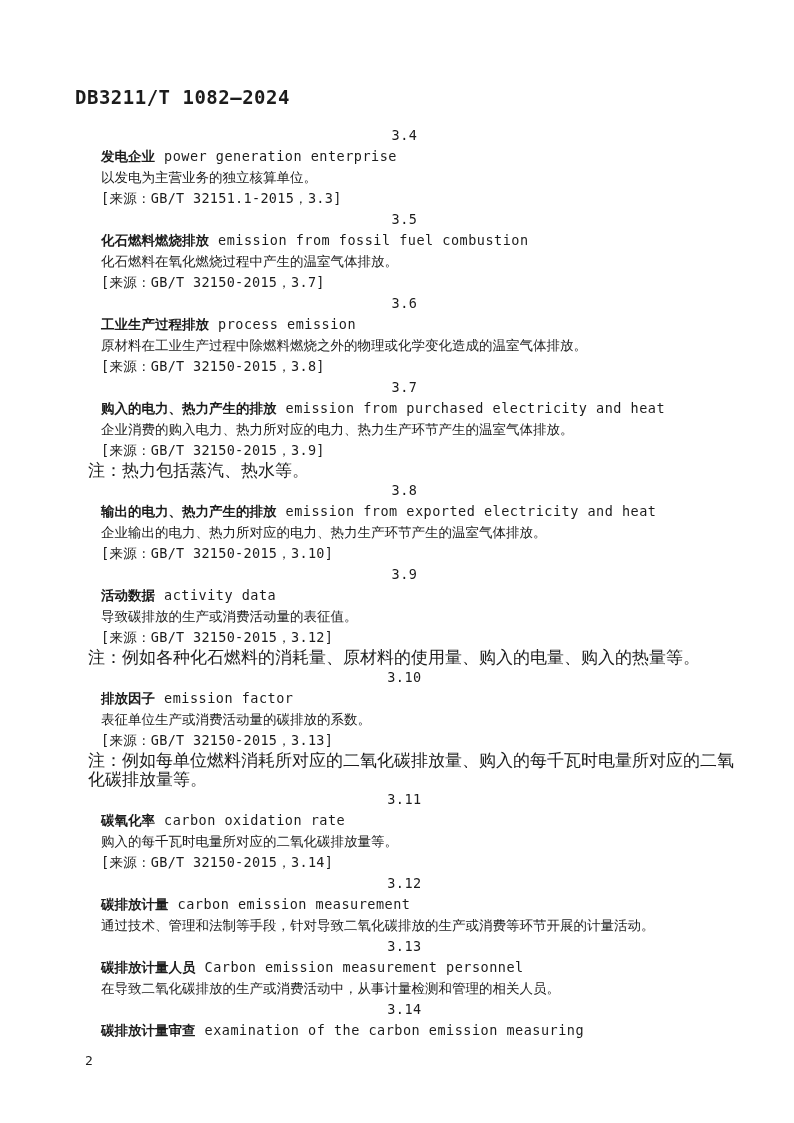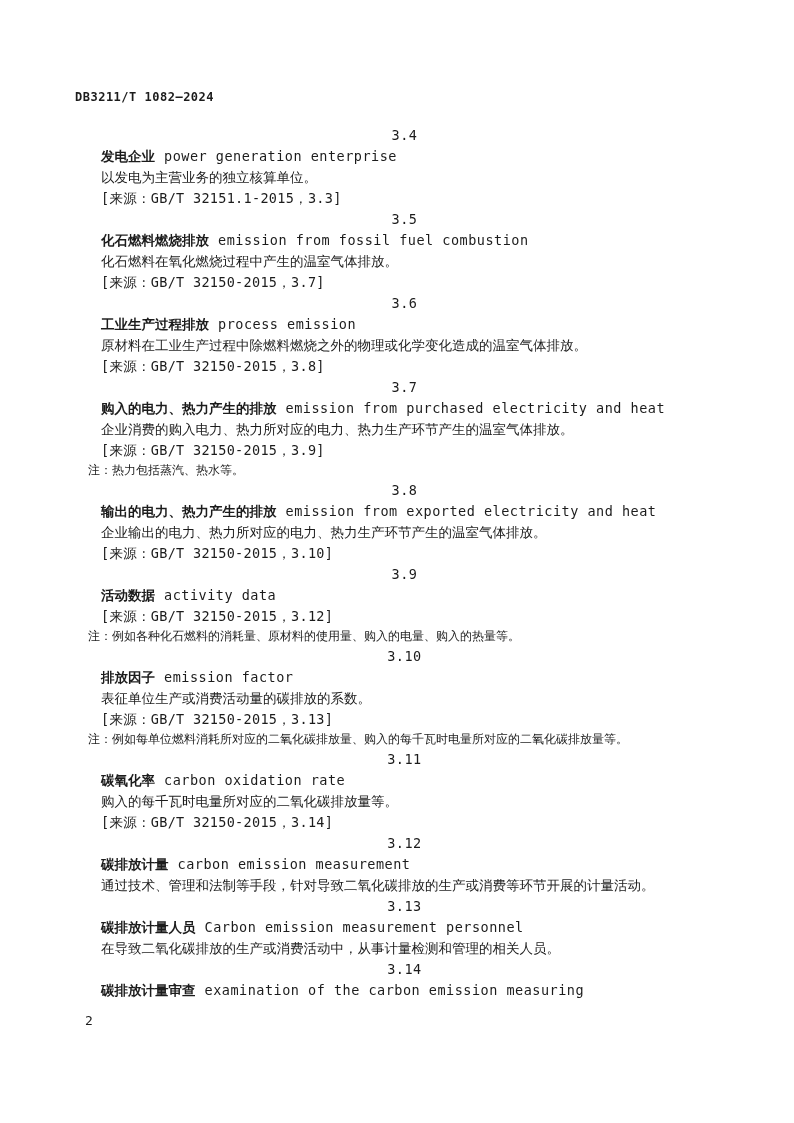--- a/index.html
+++ b/index.html
@@ -12,21 +12,21 @@
     width: 794px;
     height: 1123px;
     box-sizing: border-box;
     background: #ffffff;
     padding: 90px 60px 0 75px;
     font-family: "DejaVu Sans Mono", "Liberation Mono", monospace;
     color: #1c1c1c;
     overflow: hidden;
   }
   .doc-header {
-    font-size: 12px;
+    font-size: 19px;
     font-weight: 600;
     letter-spacing: 0.5px;
     margin-bottom: 20px;
     line-height: 15px;
   }
   .terms {
     font-size: 13.5px;
   }
   .section { }
   .sec-num {
@@ -51,21 +51,21 @@
     padding-left: 26px;
     line-height: 21px;
   }
   .source {
     padding-left: 26px;
     line-height: 21px;
     letter-spacing: 0.3px;
   }
   .note {
     padding-left: 13px;
-    font-size: 12px;
+    font-size: 17px;
     line-height: 19px;
   }
   .page-number {
     margin-top: 11px;
     padding-left: 10px;
     font-size: 13px;
     line-height: 18px;
   }
 </style>
 </head>
@@ -123,20 +123,21 @@
     <div class="def">企业输出的电力、热力所对应的电力、热力生产环节产生的温室气体排放。</div>
     <div class="source">[来源：GB/T 32150-2015，3.10]</div>
 
   </div>
 
   <div class="section">
     <div class="sec-num">3.9</div>
     <div class="term-line">
       <span class="term-zh">活动数据</span><span class="term-en">activity data</span>
     </div>
+    <div class="def">导致碳排放的生产或消费活动量的表征值。</div>
     <div class="source">[来源：GB/T 32150-2015，3.12]</div>
     <div class="note">注：例如各种化石燃料的消耗量、原材料的使用量、购入的电量、购入的热量等。</div>
   </div>
 
   <div class="section">
     <div class="sec-num">3.10</div>
     <div class="term-line">
       <span class="term-zh">排放因子</span><span class="term-en">emission factor</span>
     </div>
     <div class="def">表征单位生产或消费活动量的碳排放的系数。</div>

